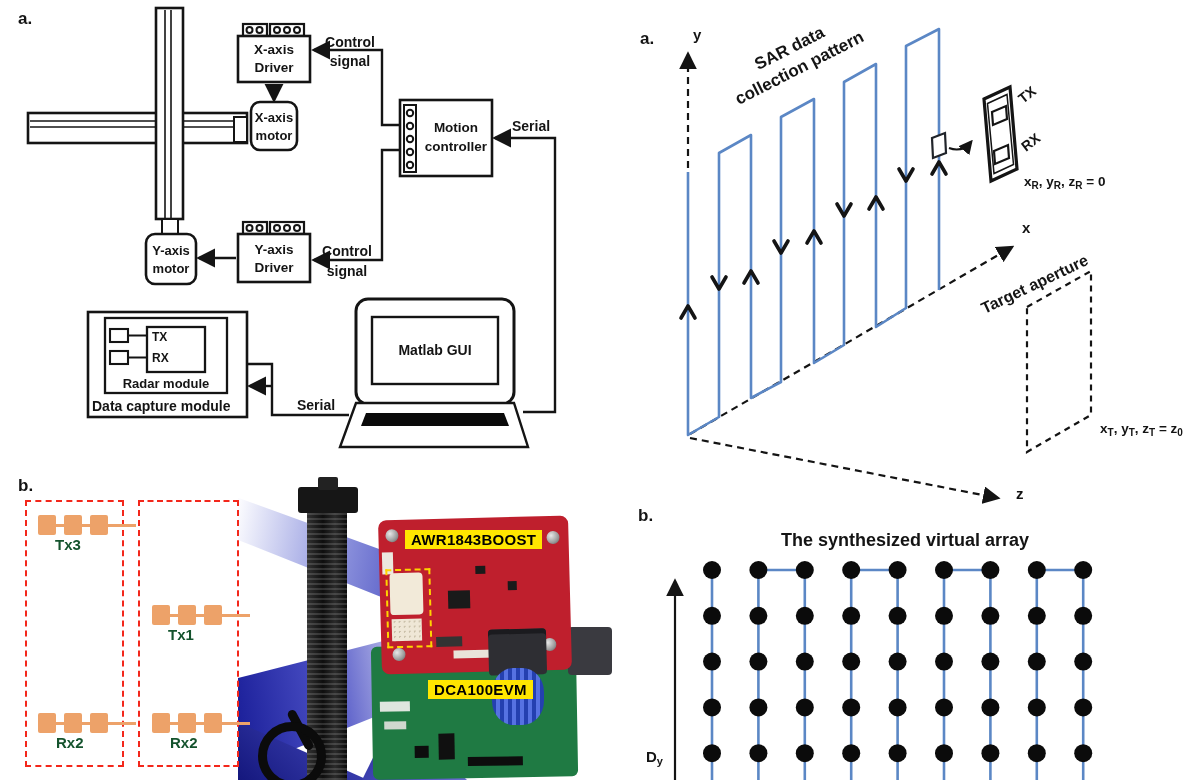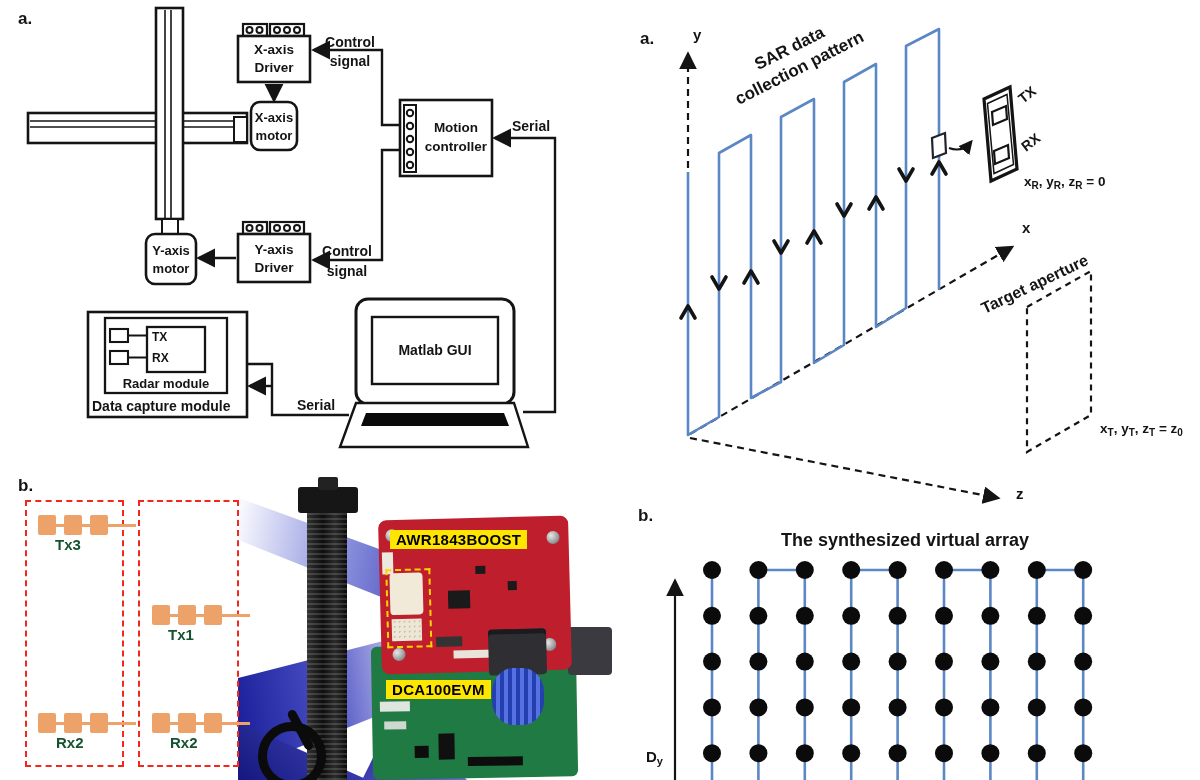--- a/index.html
+++ b/index.html
@@ -231,22 +231,22 @@
       <div style="position:absolute;left:128px;top:64px;width:9px;height:9px;background:#1a1a1a;"></div>
       <div style="position:absolute;left:55px;top:118px;width:26px;height:10px;background:#333;"></div>
       <div style="position:absolute;left:72px;top:132px;width:42px;height:8px;background:#e9e4da;"></div>
       <div style="position:absolute;left:107px;top:112px;width:58px;height:46px;background:#2e2e33;border-radius:4px;
                   box-shadow:inset 0 5px 0 #1b1b1f;"></div>
     </div>
 
     <div style="position:absolute;left:492px;top:668px;width:52px;height:57px;border-radius:42%;
                 background:repeating-linear-gradient(90deg,#2440b0 0 4px,#5672e2 4px 8px);"></div>
 
-    <span class="yellow-tag" style="left:390px;top:530px;">AWR1843BOOST</span>
-    <span class="yellow-tag" style="left:386px;top:680px;">DCA100EVM</span>
+    <span class="yellow-tag" style="left:405px;top:530px;">AWR1843BOOST</span>
+    <span class="yellow-tag" style="left:428px;top:680px;">DCA100EVM</span>
   </div>
 
   <svg id="svg-right" style="position:absolute;left:620px;top:0;" width="580" height="780" viewBox="620 0 580 780">
     <defs>
       <marker id="arr2" viewBox="0 0 10 10" refX="8.5" refY="5" markerWidth="8" markerHeight="8" orient="auto">
         <path d="M0,0 L10,5 L0,10 z" fill="#141414"></path>
       </marker>
       <marker id="arrS" viewBox="0 0 10 10" refX="8" refY="5" markerWidth="7" markerHeight="7" orient="auto">
         <path d="M0,0 L10,5 L0,10 z" fill="#141414"></path>
       </marker>

